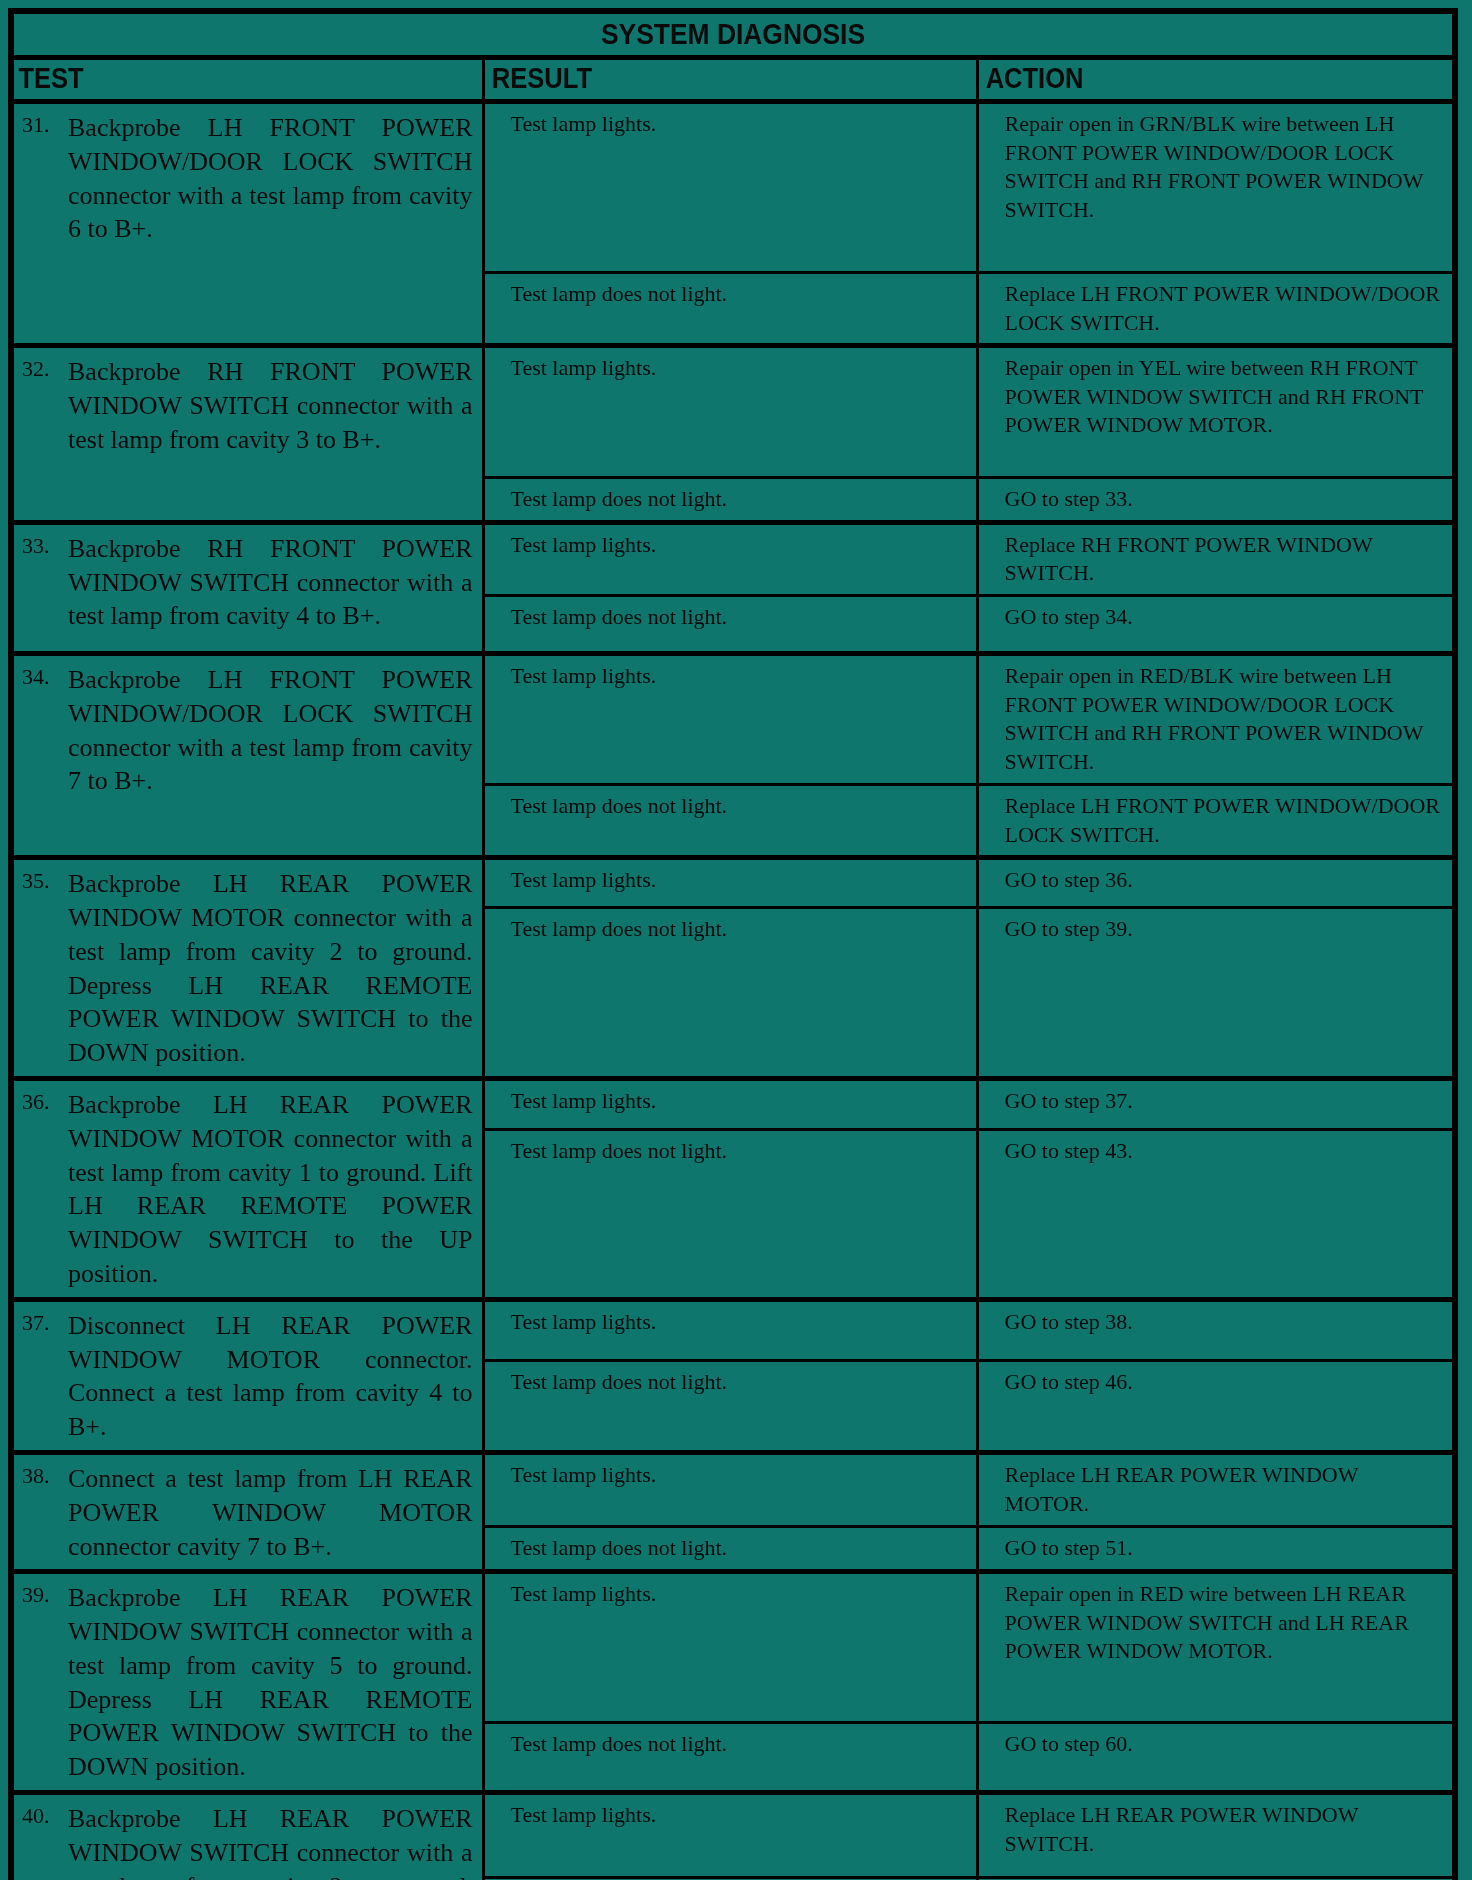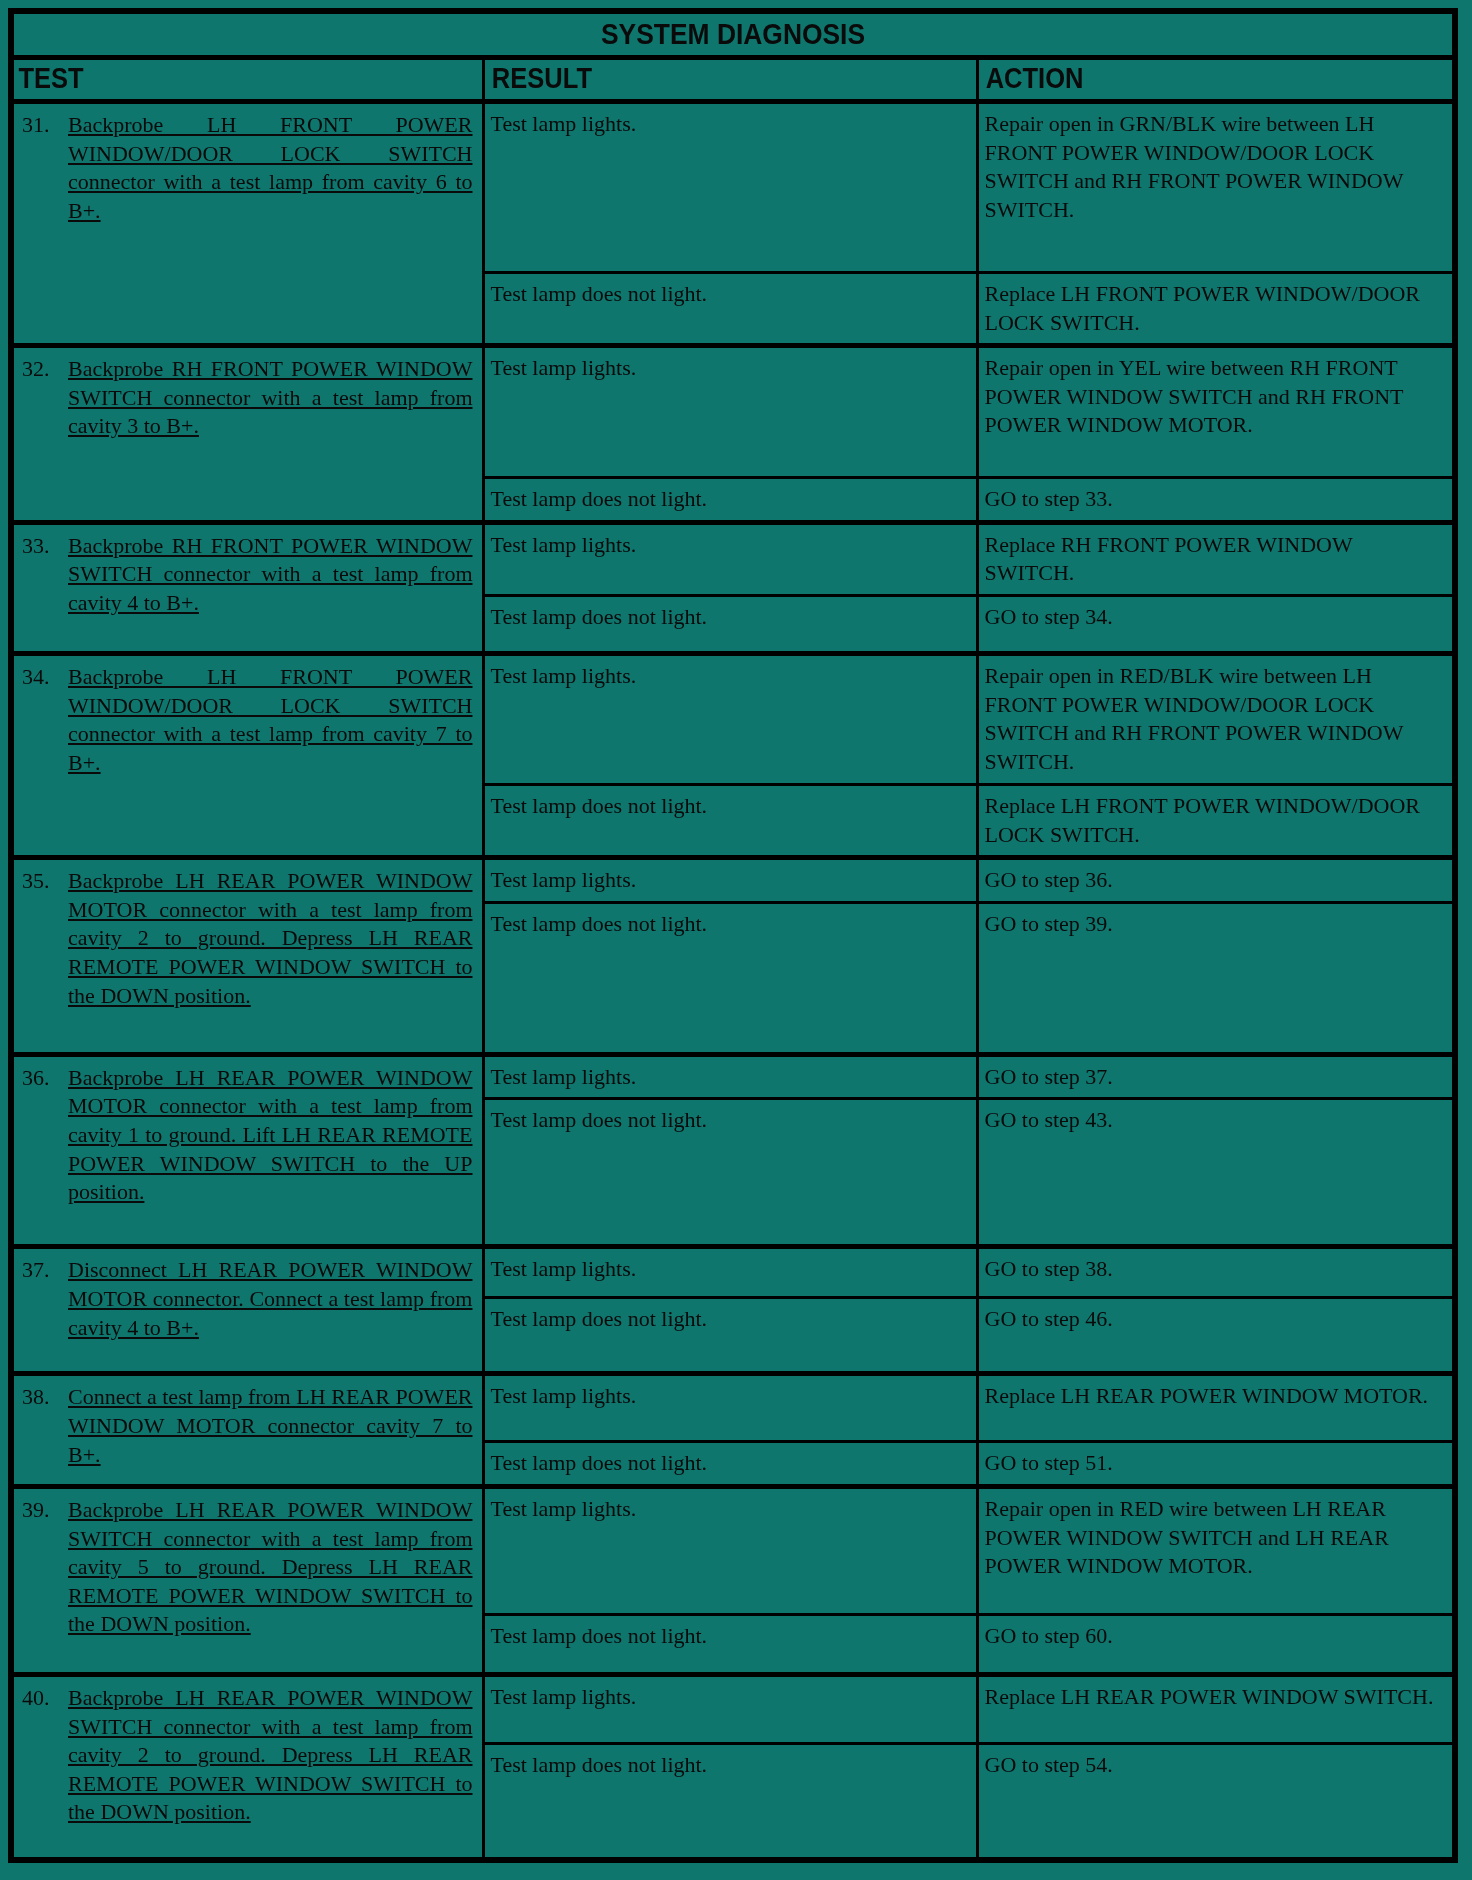--- a/index.html
+++ b/index.html
@@ -53,28 +53,27 @@
   tr.step-first td{border-top:5px solid #000;}
   .test-cell{padding:7px 6px 6px 8px;}
   .step{display:flex;}
   .step-num{
     flex:0 0 46px;
     font-size:22px;
     line-height:1.3;
   }
   .step-text{
     flex:1;
-    font-size:22px;
+    font-size:26px;
     line-height:1.3;
     text-align:justify;
     padding-right:3px;
-    text-decoration:underline;
   }
   .result-cell,.action-cell{
-    padding:6px 8px 6px 6px;
+    padding:6px 8px 6px 26px;
     font-size:22px;
     line-height:1.3;
     margin-left:32px;
   }
   td.lastline{border-bottom:6px solid #000;}
 </style>
 </head>
 <body>
 
 <div class="page">

